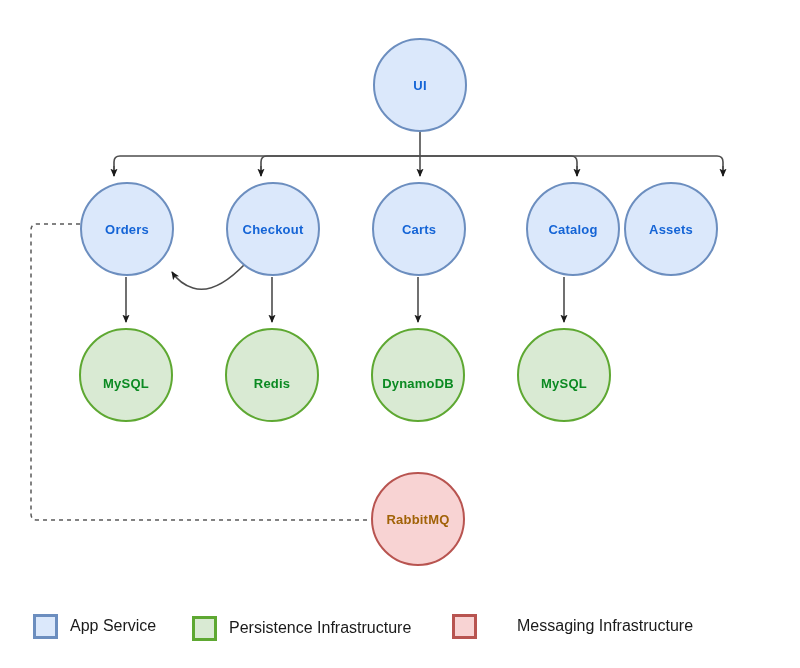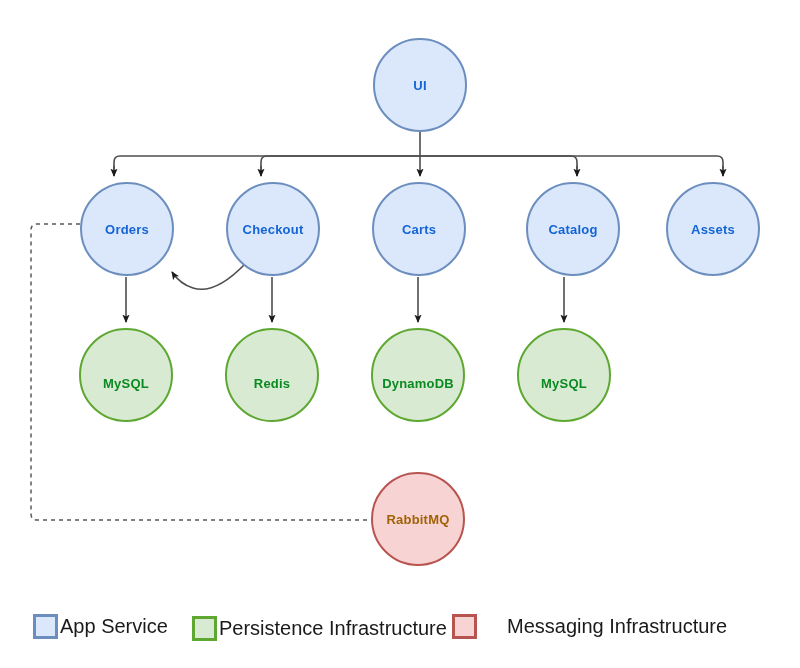--- a/index.html
+++ b/index.html
@@ -74,22 +74,22 @@
   .legend-swatch {
     width: 25px;
     height: 25px;
     box-sizing: border-box;
     flex: 0 0 auto;
   }
   .legend-swatch.app { background: #dbe8fb; border: 3px solid #6c8ebf; }
   .legend-swatch.persist { background: #d9ead3; border: 3px solid #5ea832; }
   .legend-swatch.messaging { background: #f8d3d3; border: 3px solid #b85450; }
   .legend-text {
-    margin-left: 2px;
-    font-size: 20px;
+    margin-left: 12px;
+    font-size: 16px;
     color: #1a1a1a;
     white-space: nowrap;
   }
 </style>
 </head>
 <body>
 
 <div id="diagram-root">
 
   <svg class="diagram-svg" viewBox="0 0 800 668">
@@ -140,21 +140,21 @@
   </div>
 
   <div class="node app" style="left:372px; top:182px; width:94px; height:94px;">
     <span class="node-label">Carts</span>
   </div>
 
   <div class="node app" style="left:526px; top:182px; width:94px; height:94px;">
     <span class="node-label">Catalog</span>
   </div>
 
-  <div class="node app" style="left:666px; top:182px; width:94px; height:94px;">
+  <div class="node app" style="left:624px; top:182px; width:94px; height:94px;">
     <span class="node-label">Assets</span>
   </div>
 
   <div class="node persist" style="left:79px; top:328px; width:94px; height:94px;">
     <span class="node-label">MySQL</span>
   </div>
 
   <div class="node persist" style="left:225px; top:328px; width:94px; height:94px;">
     <span class="node-label">Redis</span>
   </div>

